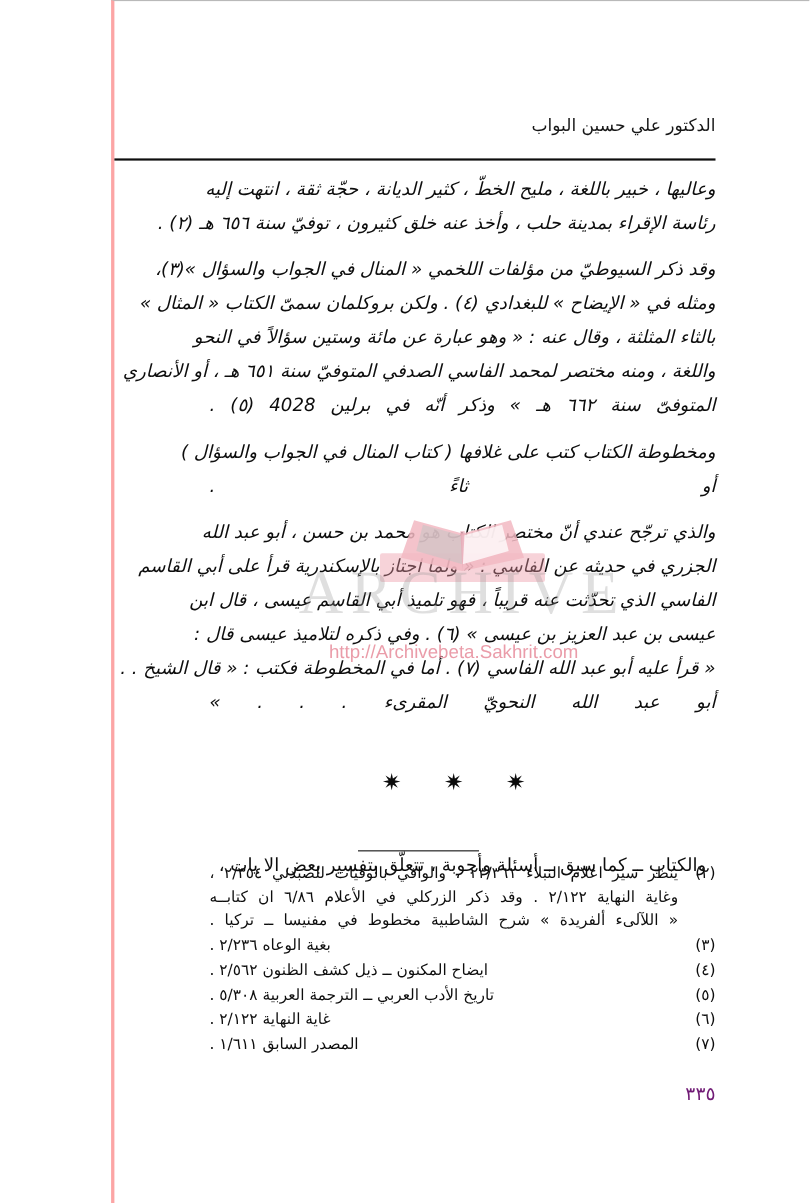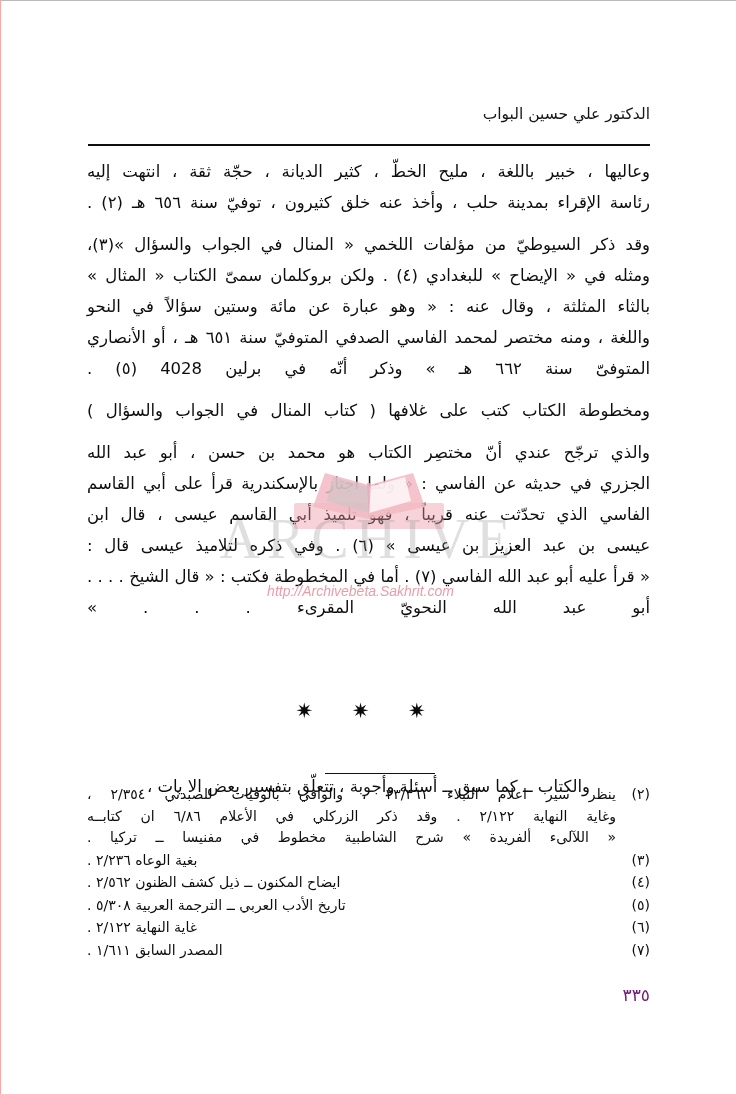--- a/index.html
+++ b/index.html
@@ -3,27 +3,27 @@
 <meta charset="utf-8">
 <style>
   html, body {
     margin: 0;
     padding: 0;
     background: #ffffff;
   }
 
   .page {
     position: relative;
-    width: 736px;
+    width: 635px;
     height: 1094px;
     background: #ffffff;
     overflow: hidden;
     box-sizing: border-box;
     border-top: 1px solid #b9b9b9;
-    border-left: 1px solid #fca5a5;
+    border-left: 3px solid #fca5a5;
     font-family: "DejaVu Sans", "Liberation Sans", sans-serif;
     color: #111111;
   }
 
   
   .running-head {
     position: absolute;
     top: 104px;
     right: 86px;
     left: 86px;
@@ -56,20 +56,21 @@
     font-size: 16.5px;
     line-height: 31px;
     color: #0d0d0d;
   }
 
   .para {
     margin: 0 0 7px 0;
     direction: rtl;
     text-align: justify;
     text-align-last: justify;
+    font-style: italic;
   }
 
   .para.gap-before { margin-top: 11px; }
 
   .para .line {
     display: block;
     white-space: nowrap;
     direction: rtl;
   }
 
@@ -201,27 +202,26 @@
     font-family: "Liberation Serif", "DejaVu Serif", serif;
     font-weight: 400;
   }
 
   .wm-url {
     position: absolute;
     top: 121px;
     left: 0;
     right: 16px;
     text-align: center;
-    font-size: 14px;
+    font-size: 17px;
     line-height: 1;
     color: rgba(226,118,136,0.72);
     font-family: "Liberation Sans", sans-serif;
     letter-spacing: 0px;
     direction: ltr;
-    font-style: italic;
   }
 
   .wm-bar {
     position: absolute;
     top: 40px;
     left: 50%;
     transform: translateX(-50%);
     width: 150px;
     height: 26px;
     background: rgba(235,150,165,0.42);
@@ -260,20 +260,21 @@
     <p class="para gap-before">
       <span class="line">وقد ذكر السيوطيّ من مؤلفات اللخمي « المنال في الجواب والسؤال »(٣)،</span>
       <span class="line">ومثله في « الإيضاح » للبغدادي (٤) . ولكن بروكلمان سمىّ الكتاب « المثال »</span>
       <span class="line">بالثاء المثلثة ، وقال عنه : « وهو عبارة عن مائة وستين سؤالاً في النحو</span>
       <span class="line">واللغة ، ومنه مختصر لمحمد الفاسي الصدفي المتوفيّ سنة ٦٥١ هـ ، أو الأنصاري</span>
       <span class="line left-last">المتوفىّ سنة ٦٦٢ هـ » وذكر أنّه في برلين 4028 (٥) .</span>
     </p>
 
     <p class="para gap-before">
       <span class="line">ومخطوطة الكتاب كتب على غلافها ( كتاب المنال في الجواب والسؤال )</span>
+      <span class="line left-last">أو ثاءً .</span>
     </p>
 
     <p class="para gap-before">
       <span class="line">والذي ترجّح عندي أنّ مختصِر الكتاب هو محمد بن حسن ، أبو عبد الله</span>
       <span class="line">الجزري في حديثه عن الفاسي : « ولما اجتاز بالإسكندرية قرأ على أبي القاسم</span>
       <span class="line">الفاسي الذي تحدّثت عنه قريباً ، فهو تلميذ أبي القاسم عيسى ، قال ابن</span>
       <span class="line">عيسى بن عبد العزيز بن عيسى » (٦) . وفي ذكره لتلاميذ عيسى قال :</span>
       <span class="line">« قرأ عليه أبو عبد الله الفاسي (٧) . أما في المخطوطة فكتب : « قال الشيخ . . . .</span>
       <span class="line left-last">أبو عبد الله النحويّ المقرىء . . . »</span>
     </p>

